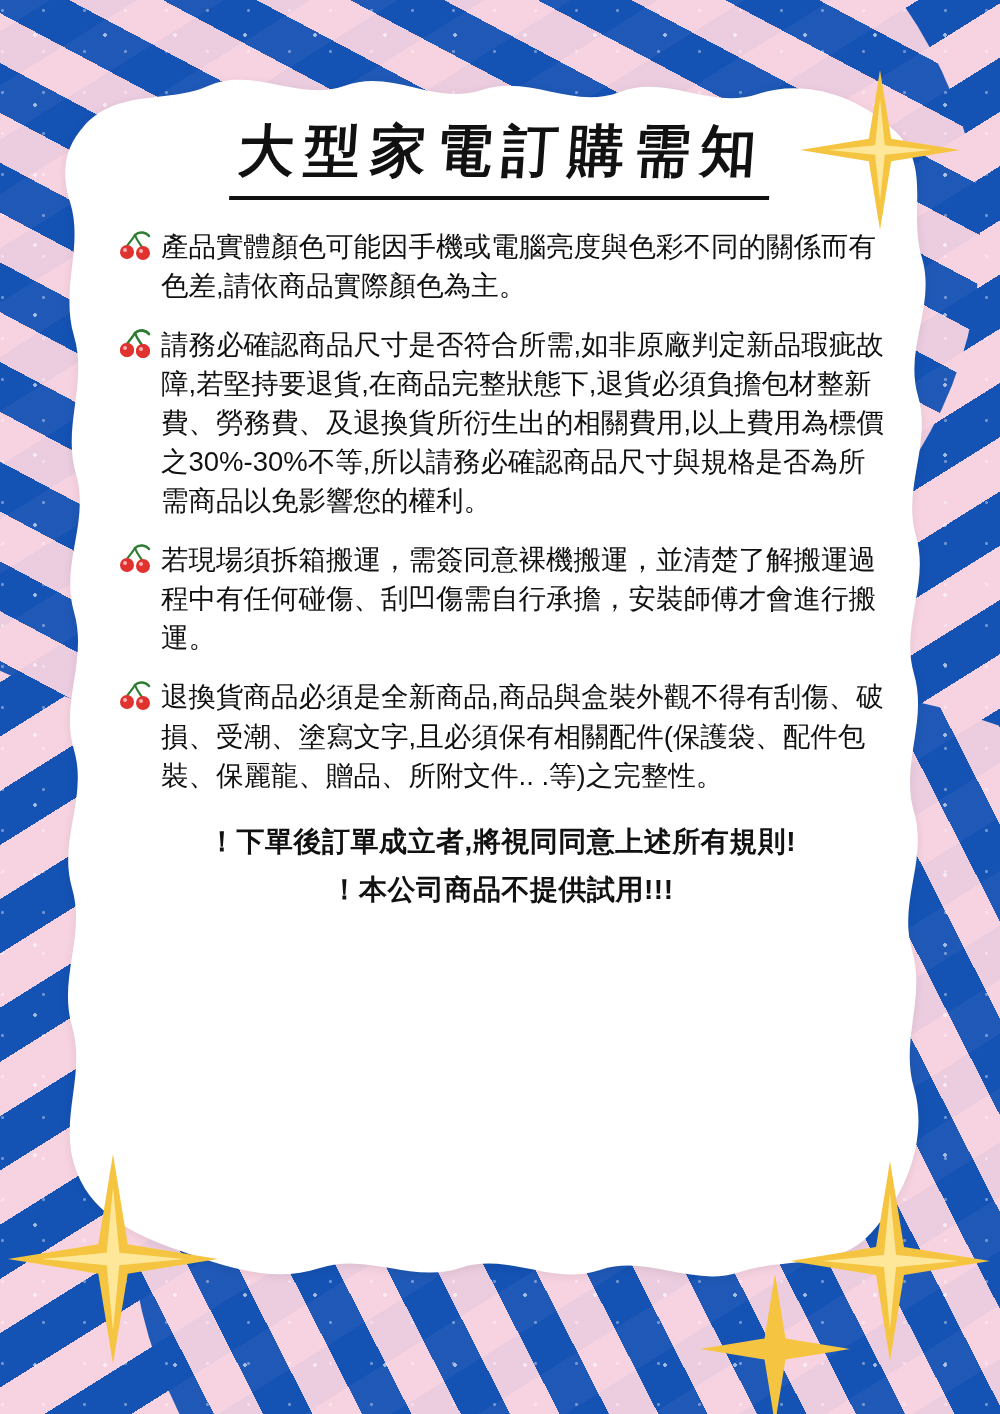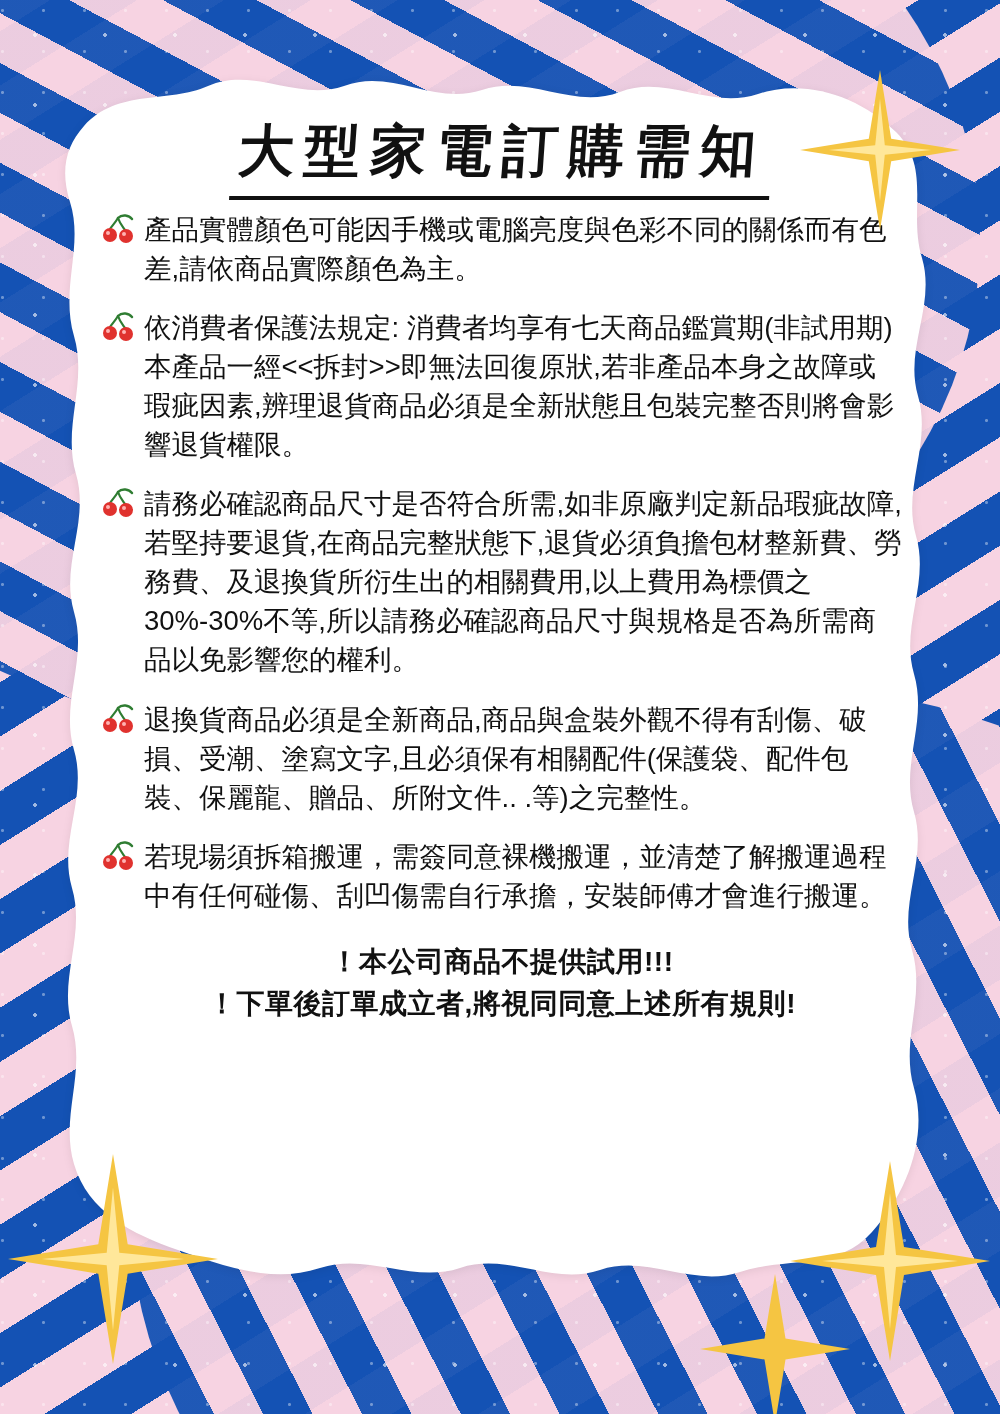--- a/index.html
+++ b/index.html
@@ -113,21 +113,21 @@
     letter-spacing: 10px;
     color: #111;
     border-bottom: 4px solid #111;
     padding: 0 6px 6px 6px;
     transform: skewX(-4deg);
     white-space: nowrap;
   }
 
   
   .list {
-    margin: 0;
+    margin: 17px;
     padding: 0;
     list-style: none;
   }
   .item {
     position: relative;
     padding-left: 42px;
     margin-bottom: 20px;
     font-size: 27.5px;
     line-height: 1.42;
     color: #111;
@@ -237,21 +237,20 @@
         <li class="item">
           <svg class="cherry" viewBox="0 0 34 30">
             <path d="M16 4 C20 0, 27 1, 30 5" stroke="#2f7d32" stroke-width="2.4" fill="none" stroke-linecap="round"></path>
             <path d="M16 4 C13 9, 10 12, 8 15" stroke="#2f7d32" stroke-width="2.2" fill="none" stroke-linecap="round"></path>
             <path d="M16 4 C18 10, 21 13, 23 16" stroke="#2f7d32" stroke-width="2.2" fill="none" stroke-linecap="round"></path>
             <circle cx="8" cy="21" r="7" fill="#e0322e"></circle>
             <circle cx="24" cy="22" r="7" fill="#e0322e"></circle>
             <circle cx="6" cy="19" r="2" fill="#ffb3b1"></circle>
             <circle cx="22" cy="20" r="2" fill="#ffb3b1"></circle>
           </svg>
-          <span>依消費者保護法規定: 消費者均享有七天商品鑑賞期(非試用期)本產品一經&lt;&lt;拆封&gt;&gt;即無法回復原狀,若非產品本身之故障或瑕疵因素,辨理退貨商品必須是全新狀態且包裝完整否則將會影響退貨權限。</span>
         </li>
 
         <li class="item">
           <svg class="cherry" viewBox="0 0 34 30">
             <path d="M16 4 C20 0, 27 1, 30 5" stroke="#2f7d32" stroke-width="2.4" fill="none" stroke-linecap="round"></path>
             <path d="M16 4 C13 9, 10 12, 8 15" stroke="#2f7d32" stroke-width="2.2" fill="none" stroke-linecap="round"></path>
             <path d="M16 4 C18 10, 21 13, 23 16" stroke="#2f7d32" stroke-width="2.2" fill="none" stroke-linecap="round"></path>
             <circle cx="8" cy="21" r="7" fill="#e0322e"></circle>
             <circle cx="24" cy="22" r="7" fill="#e0322e"></circle>
             <circle cx="6" cy="19" r="2" fill="#ffb3b1"></circle>
@@ -263,42 +262,42 @@
         <li class="item">
           <svg class="cherry" viewBox="0 0 34 30">
             <path d="M16 4 C20 0, 27 1, 30 5" stroke="#2f7d32" stroke-width="2.4" fill="none" stroke-linecap="round"></path>
             <path d="M16 4 C13 9, 10 12, 8 15" stroke="#2f7d32" stroke-width="2.2" fill="none" stroke-linecap="round"></path>
             <path d="M16 4 C18 10, 21 13, 23 16" stroke="#2f7d32" stroke-width="2.2" fill="none" stroke-linecap="round"></path>
             <circle cx="8" cy="21" r="7" fill="#e0322e"></circle>
             <circle cx="24" cy="22" r="7" fill="#e0322e"></circle>
             <circle cx="6" cy="19" r="2" fill="#ffb3b1"></circle>
             <circle cx="22" cy="20" r="2" fill="#ffb3b1"></circle>
           </svg>
+          <span>若現場須拆箱搬運，需簽同意裸機搬運，並清楚了解搬運過程中有任何碰傷、刮凹傷需自行承擔，安裝師傅才會進行搬運。</span>
+        </li>
+
+        <li class="item">
+          <svg class="cherry" viewBox="0 0 34 30">
+            <path d="M16 4 C20 0, 27 1, 30 5" stroke="#2f7d32" stroke-width="2.4" fill="none" stroke-linecap="round"></path>
+            <path d="M16 4 C13 9, 10 12, 8 15" stroke="#2f7d32" stroke-width="2.2" fill="none" stroke-linecap="round"></path>
+            <path d="M16 4 C18 10, 21 13, 23 16" stroke="#2f7d32" stroke-width="2.2" fill="none" stroke-linecap="round"></path>
+            <circle cx="8" cy="21" r="7" fill="#e0322e"></circle>
+            <circle cx="24" cy="22" r="7" fill="#e0322e"></circle>
+            <circle cx="6" cy="19" r="2" fill="#ffb3b1"></circle>
+            <circle cx="22" cy="20" r="2" fill="#ffb3b1"></circle>
+          </svg>
           <span>退換貨商品必須是全新商品,商品與盒裝外觀不得有刮傷、破損、受潮、塗寫文字,且必須保有相關配件(保護袋、配件包裝、保麗龍、贈品、所附文件.. .等)之完整性。</span>
         </li>
 
-        <li class="item">
-          <svg class="cherry" viewBox="0 0 34 30">
-            <path d="M16 4 C20 0, 27 1, 30 5" stroke="#2f7d32" stroke-width="2.4" fill="none" stroke-linecap="round"></path>
-            <path d="M16 4 C13 9, 10 12, 8 15" stroke="#2f7d32" stroke-width="2.2" fill="none" stroke-linecap="round"></path>
-            <path d="M16 4 C18 10, 21 13, 23 16" stroke="#2f7d32" stroke-width="2.2" fill="none" stroke-linecap="round"></path>
-            <circle cx="8" cy="21" r="7" fill="#e0322e"></circle>
-            <circle cx="24" cy="22" r="7" fill="#e0322e"></circle>
-            <circle cx="6" cy="19" r="2" fill="#ffb3b1"></circle>
-            <circle cx="22" cy="20" r="2" fill="#ffb3b1"></circle>
-          </svg>
-          <span>若現場須拆箱搬運，需簽同意裸機搬運，並清楚了解搬運過程中有任何碰傷、刮凹傷需自行承擔，安裝師傅才會進行搬運。</span>
-        </li>
-
 
       </ul>
 
       <div class="footer">
+        <div class="footer-line">！下單後訂單成立者,將視同同意上述所有規則!</div>
         <div class="footer-line second">！本公司商品不提供試用!!!</div>
-        <div class="footer-line">！下單後訂單成立者,將視同同意上述所有規則!</div>
       </div>
 
     </div>
   </div>
 
   <svg class="sparkle sp1" viewBox="0 0 100 100">
     <path d="M50 0 L57 43 L100 50 L57 57 L50 100 L43 57 L0 50 L43 43 Z" fill="#f5c542"></path>
     <path d="M50 18 L53 47 L82 50 L53 53 L50 82 L47 53 L18 50 L47 47 Z" fill="#ffe79a"></path>
   </svg>
 

